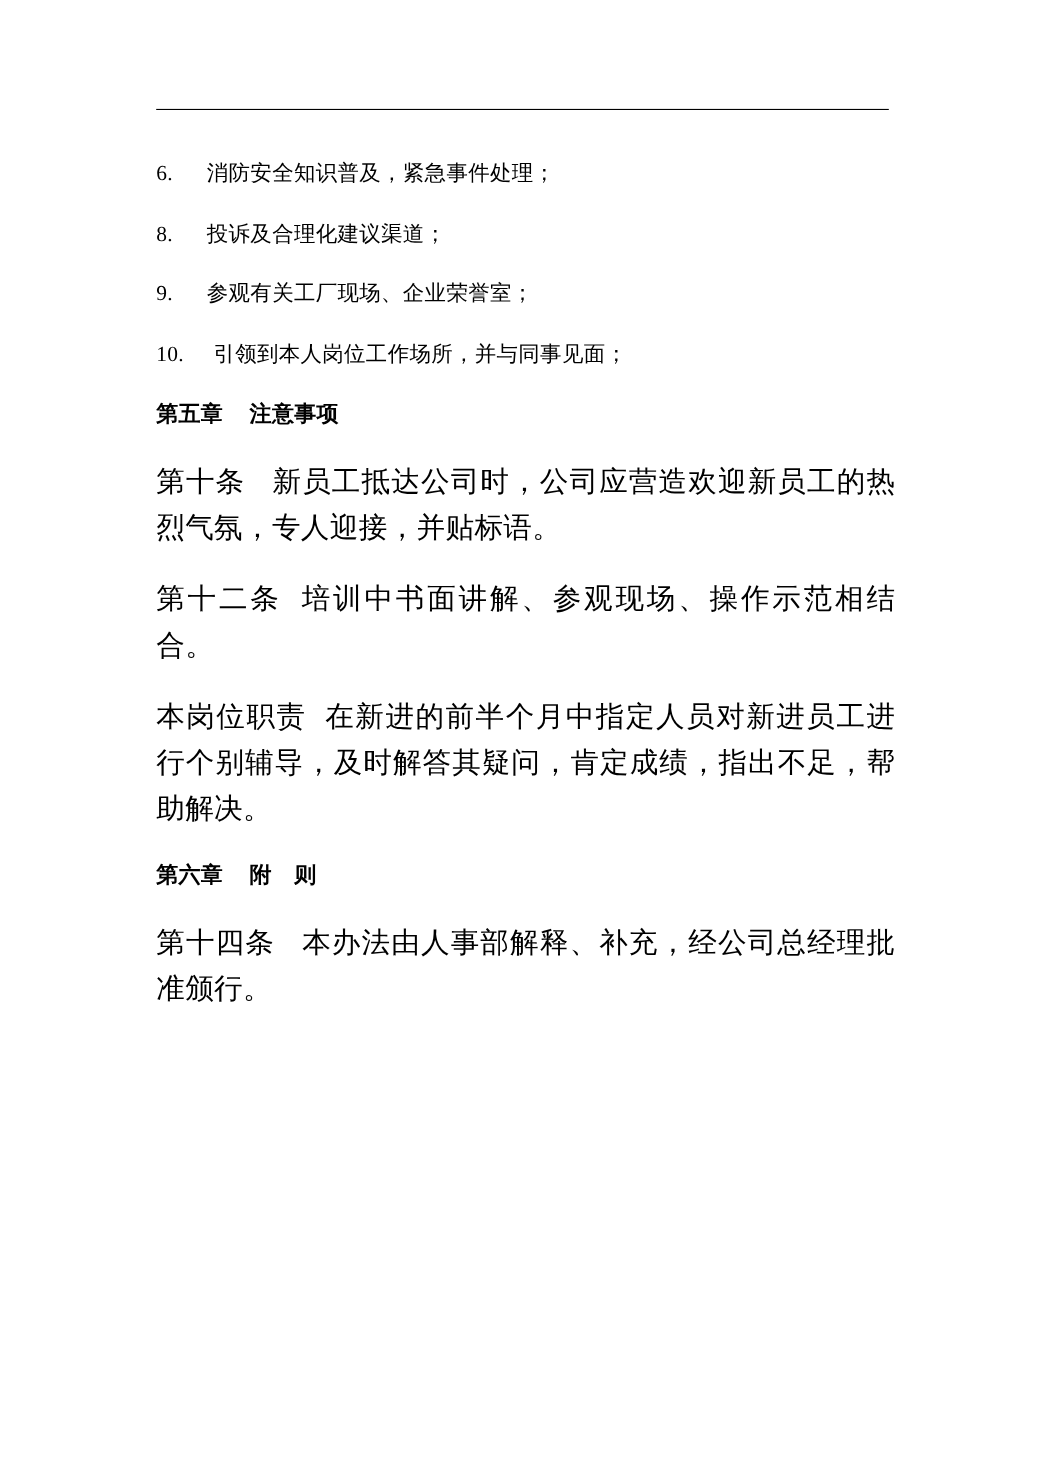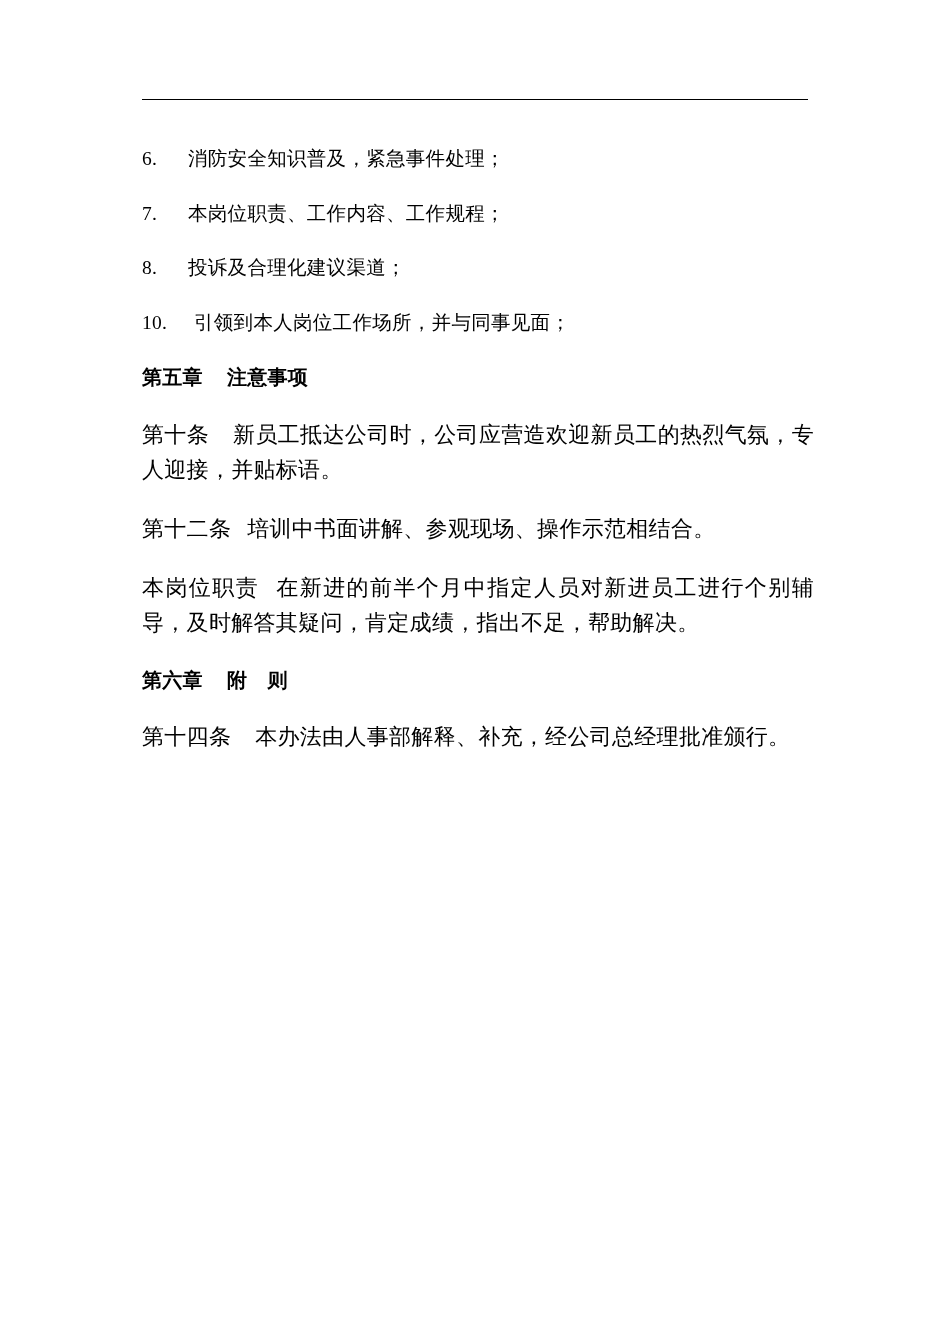--- a/index.html
+++ b/index.html
@@ -31,21 +31,21 @@
     height: 0;
     border-top: 1.5px solid #000000;
   }
   .content {
     position: absolute;
     top: 128px;
     left: 142px;
     width: 672px;
   }
   .para {
-    font-size: 22px;
+    font-size: 26px;
     line-height: 1.62;
     margin: 0 0 23px 0;
     text-align: justify;
     letter-spacing: 0.3px;
   }
   .list-item {
     font-size: 19.5px;
     line-height: 1.62;
     margin: 0 0 23px 0;
     text-align: justify;
@@ -75,28 +75,28 @@
 <div class="page">
 
   <div class="header-rule"></div>
 
   <div class="content">
 
     <div class="list-item">
       <span class="num">6.</span><span>消防安全知识普及，紧急事件处理；</span>
     </div>
 
-    <div class="list-item">
-      <span class="num">7.</span><span>本岗位职责、工作内容、工作规程；</span>
-    </div>
 
     <div class="list-item">
       <span class="num">8.</span><span>投诉及合理化建议渠道；</span>
     </div>
 
+    <div class="list-item">
+      <span class="num">9.</span><span>参观有关工厂现场、企业荣誉室；</span>
+    </div>
 
     <div class="list-item">
       <span class="num wide">10.</span><span>引领到本人岗位工作场所，并与同事见面；</span>
     </div>
 
 
     <div class="heading">
       <span>第五章</span><span class="gap-md"></span><span>注意事项</span>
     </div>
 

